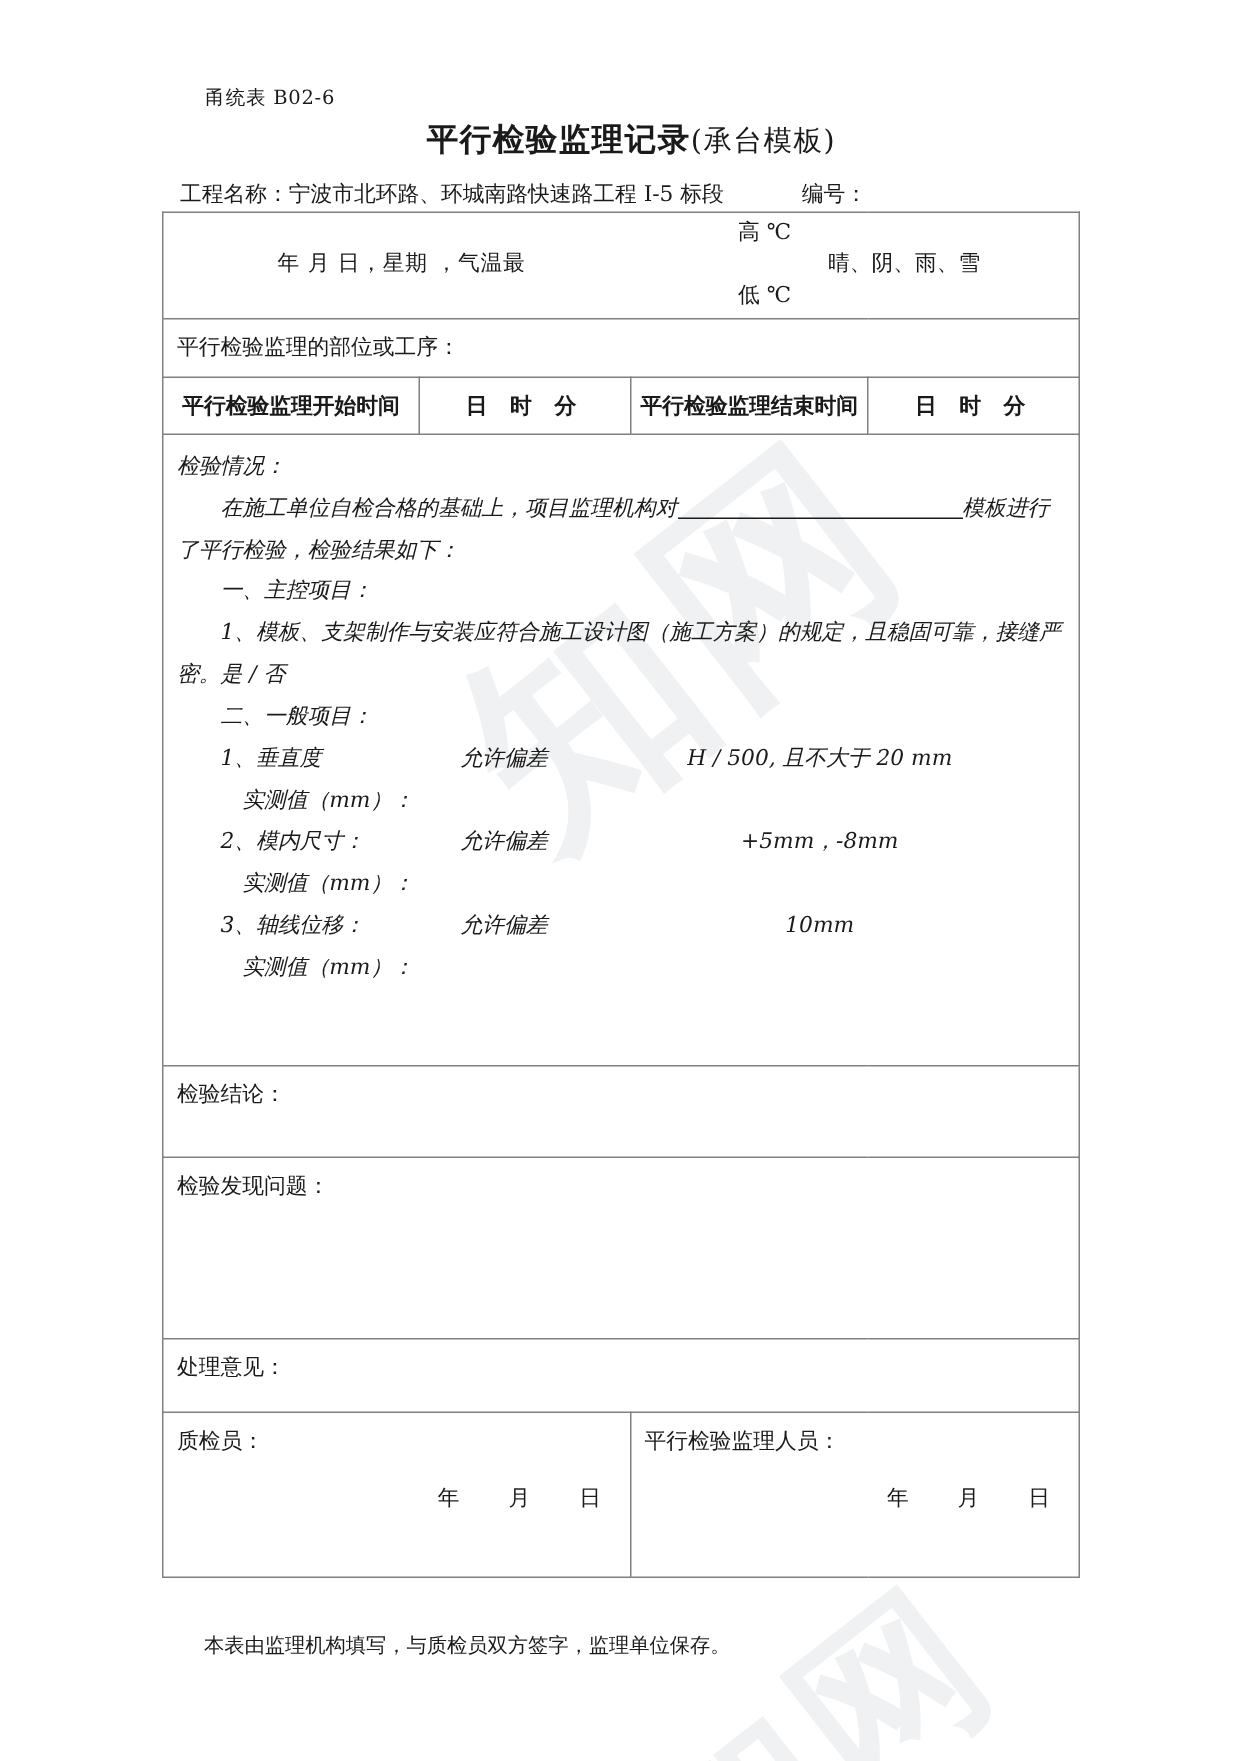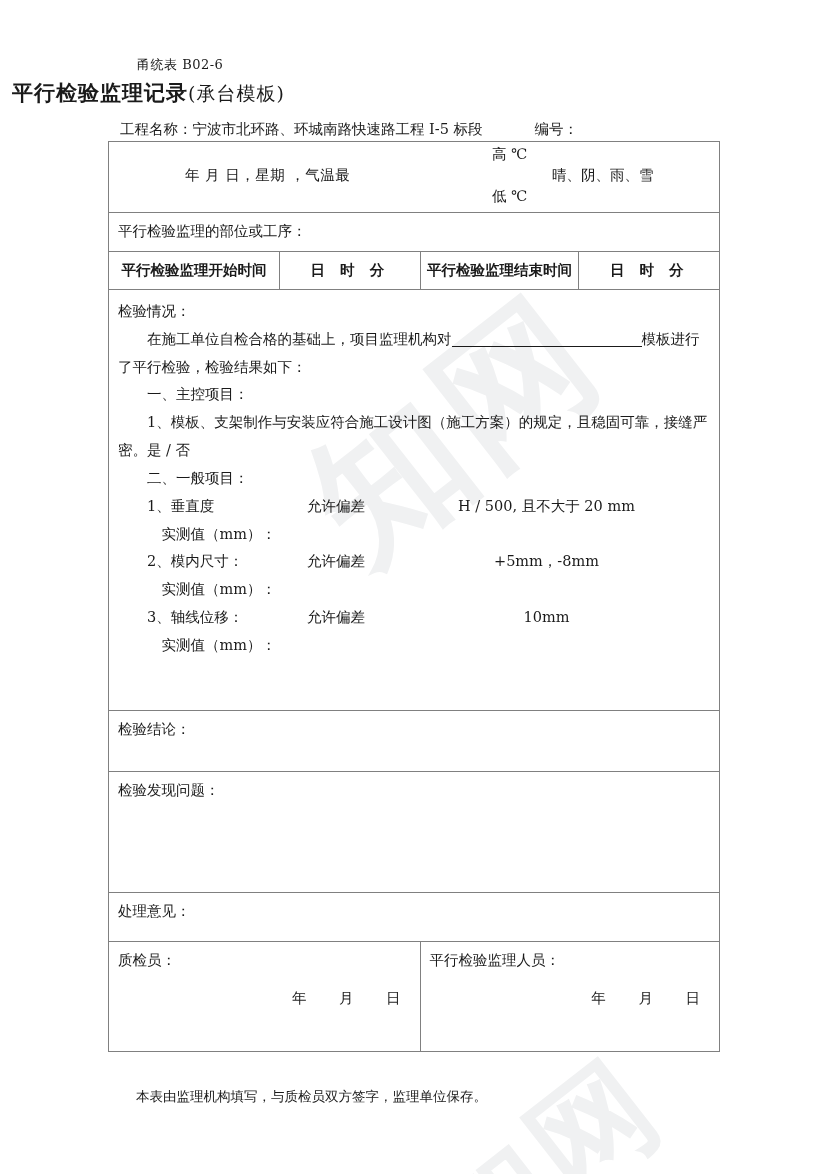--- a/index.html
+++ b/index.html
@@ -55,21 +55,21 @@
     left: 137px;
     top: 56px;
     font-size: 13px;
     letter-spacing: 0.5px;
   }
   .doc-title {
     position: absolute;
     left: 0;
     right: 0;
     top: 79px;
-    text-align: left;
+    text-align: center;
     font-size: 21px;
     font-weight: bold;
     font-family: "DejaVu Sans", "Liberation Sans", sans-serif;
     letter-spacing: 1px;
     padding-left: 12px;
   }
   .doc-title .subtitle {
     font-weight: normal;
     font-size: 19px;
     font-family: "DejaVu Serif", "Liberation Serif", serif;
@@ -159,20 +159,21 @@
   .spaced { letter-spacing: 5px; }
 
   
   .row-body td {
     height: 420px;
     vertical-align: top;
   }
   .body-inner {
     padding: 8px 8px 0 9px;
     line-height: 1.92;
+    font-style: italic;
   }
   .bi-line { white-space: nowrap; }
   .bi-indent { text-indent: 2em; }
   .bi-para {
     text-indent: 2em;
     line-height: 1.92;
     white-space: normal;
   }
   .fill-blank {
     display: inline-block;

